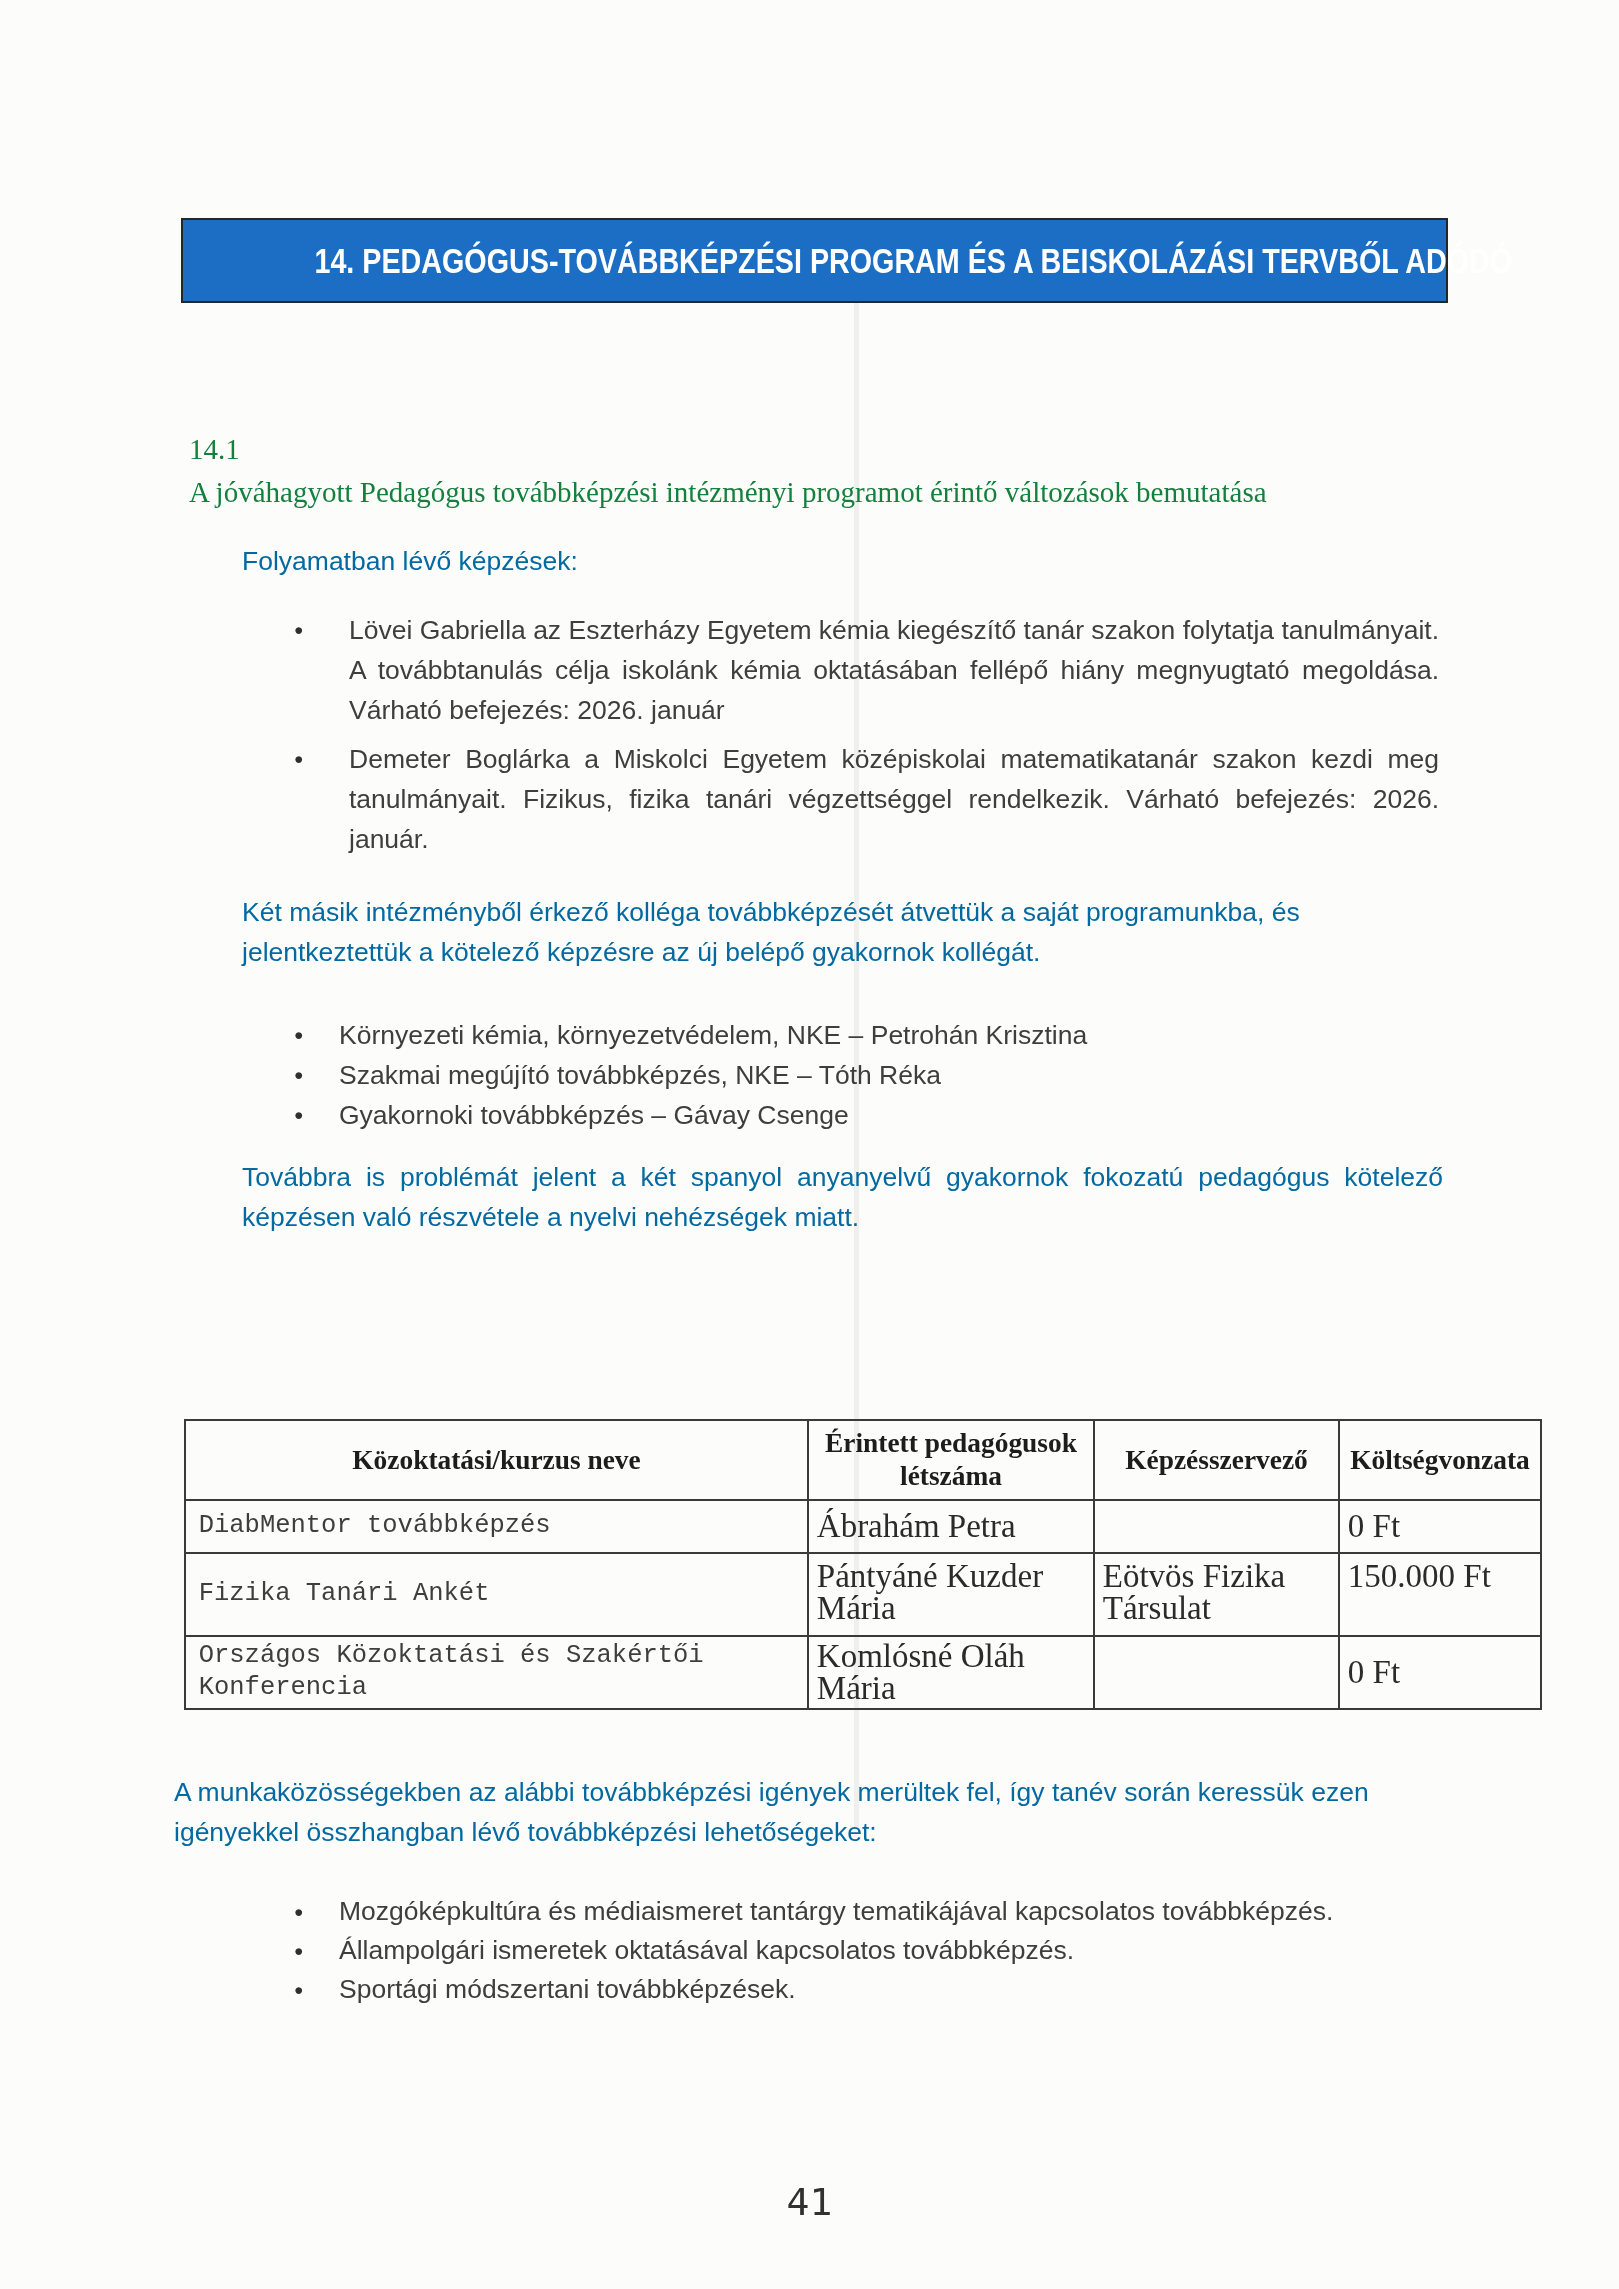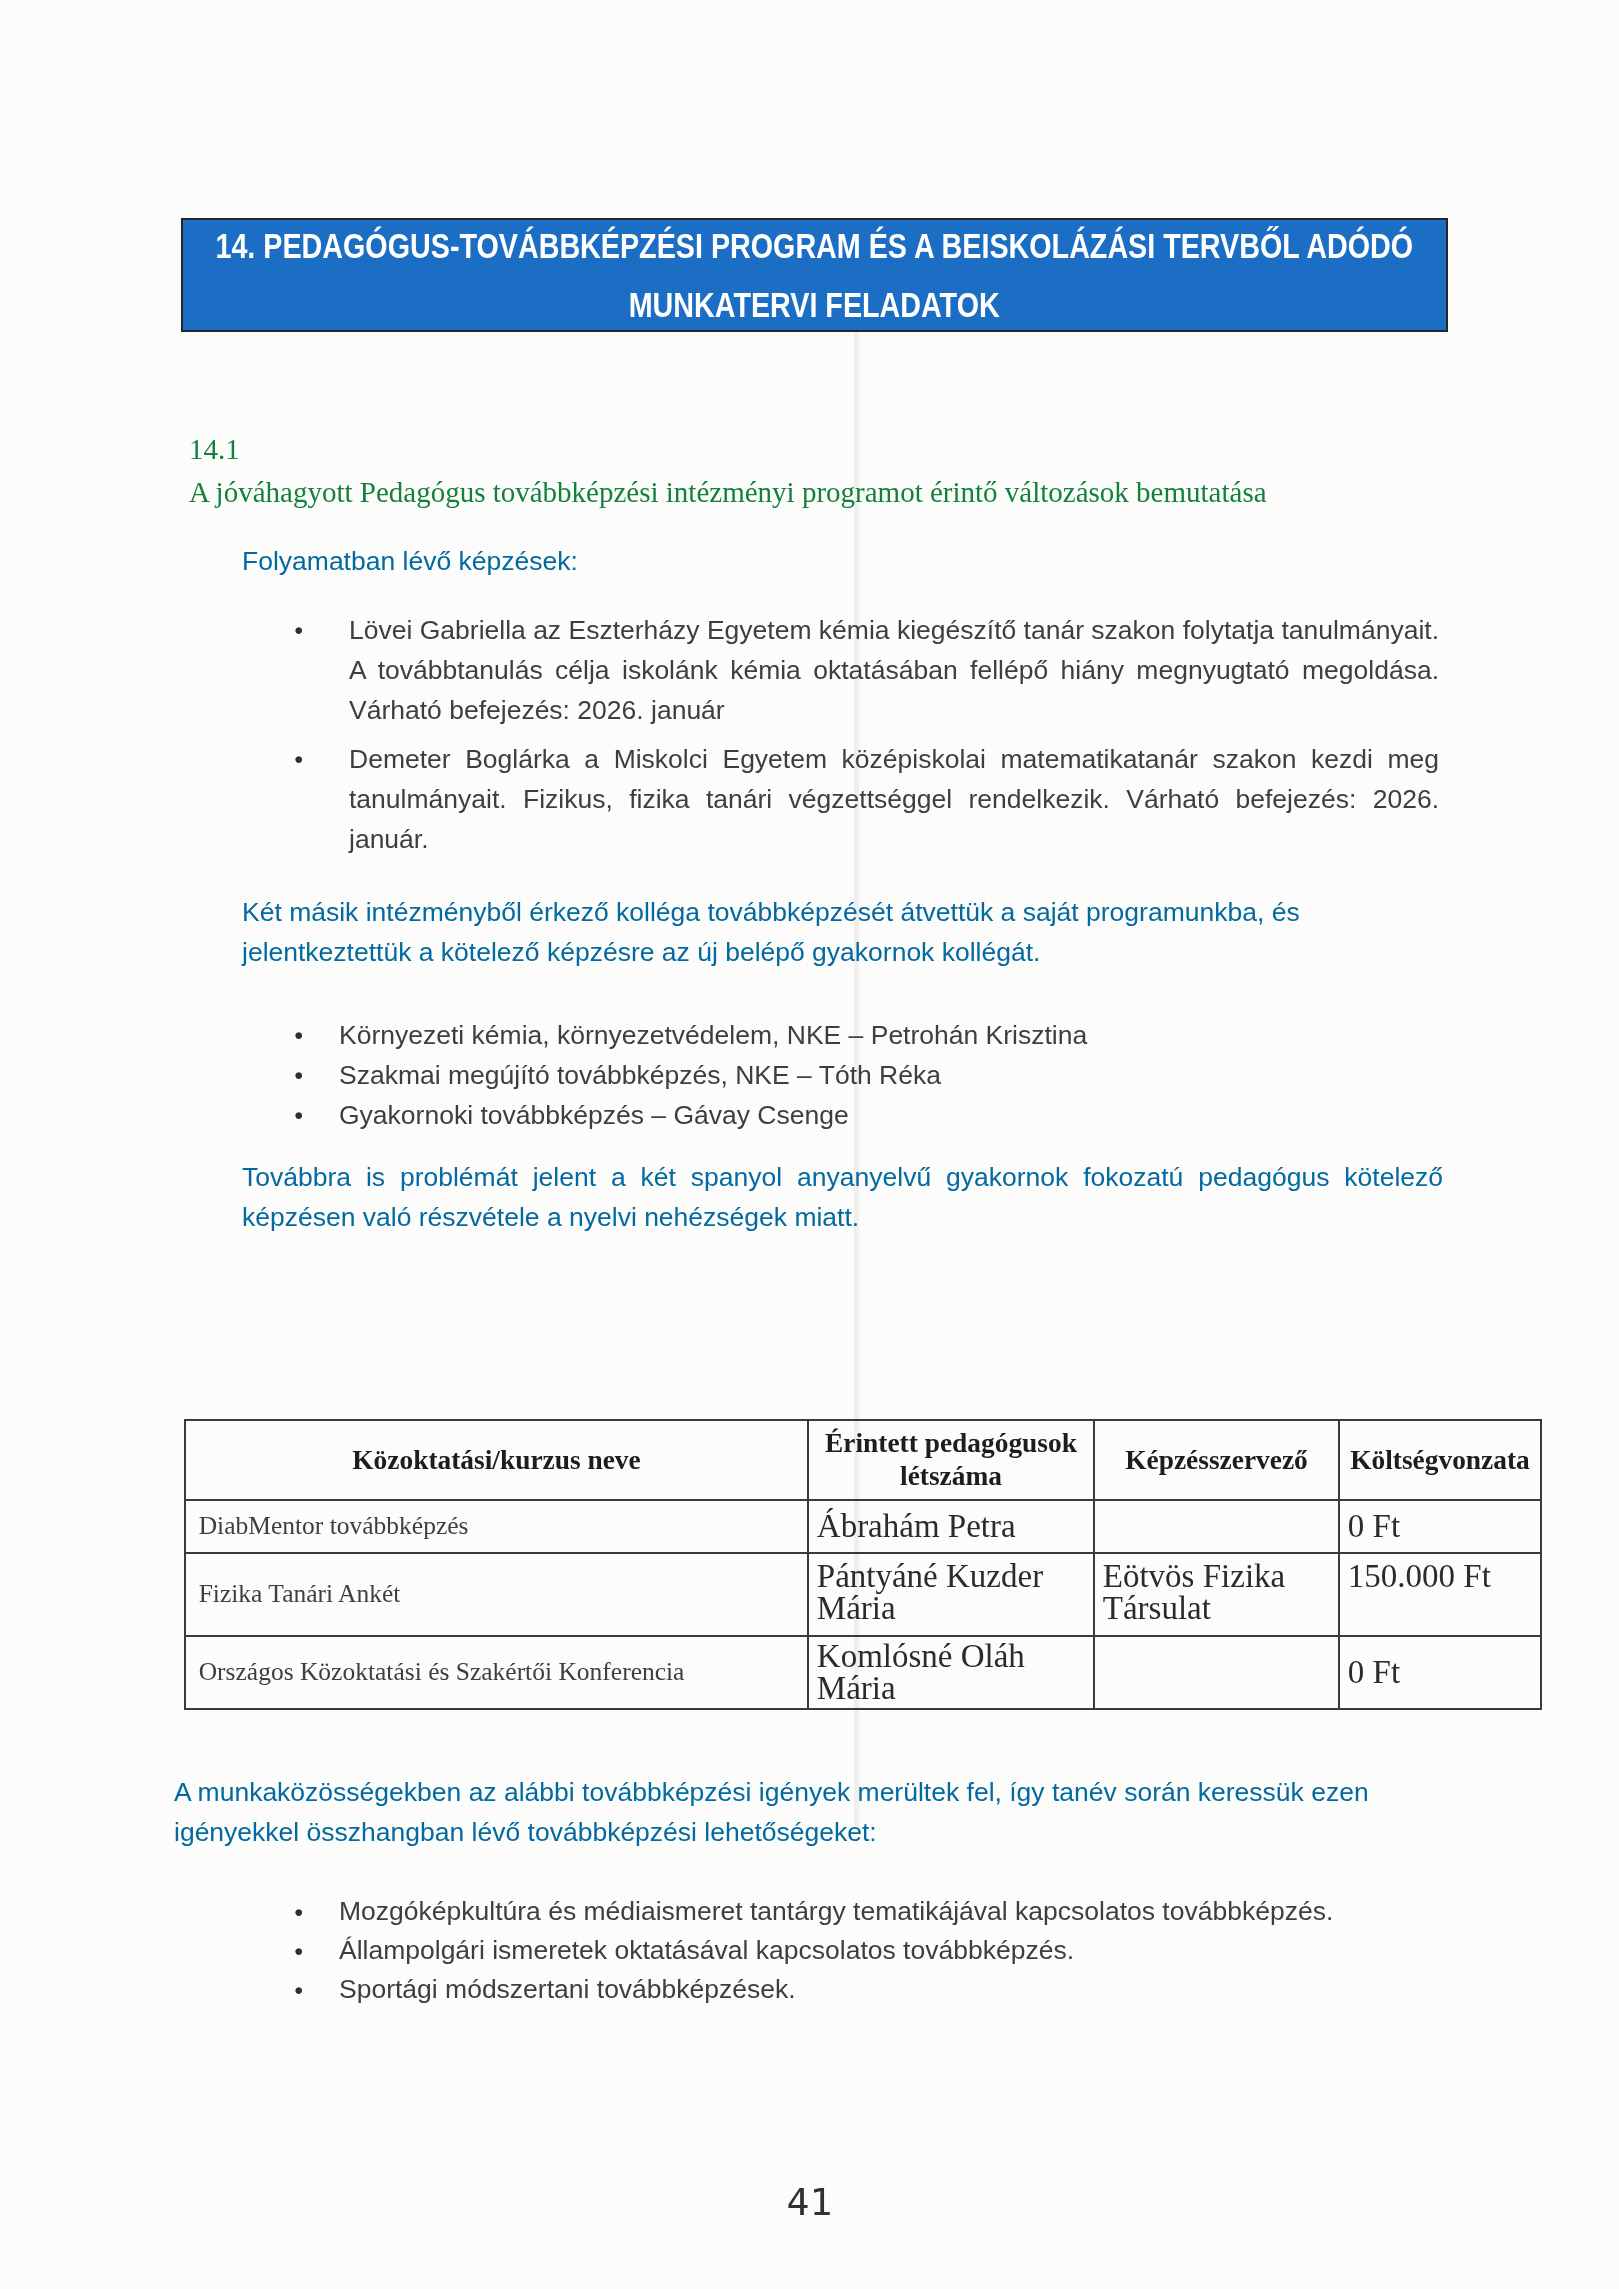--- a/index.html
+++ b/index.html
@@ -7,22 +7,22 @@
   .page{
     position:relative;width:1619px;height:2290px;margin:0 auto;
     background:#fcfcfb;overflow:hidden;
     font-family:"Liberation Sans",sans-serif;color:#3c3c3c;
   }
   
   .scanline{position:absolute;left:854px;top:231px;width:4.9px;height:1598px;background:#efefee;}
 
   
   .banner{
-    position:absolute;left:181px;top:218px;width:1267px;height:114px;box-sizing:border-box;
-    border:2.9px solid #23272a;display:flex;flex-direction:column;align-items:center;justify-content:space-between;
+    position:absolute;left:181px;top:218px;width:1267px;height:85px;box-sizing:border-box;
+    border:2.9px solid #23272a;display:flex;flex-direction:row;align-items:center;justify-content:flex-start;
   }
   .banner-line{
     font-weight:bold;font-size:35px;line-height:51px;color:#ffffff;
     white-space:nowrap;transform:scaleX(0.82);transform-origin:center;
   }
 
   
   .heading{
     position:absolute;display:flex;font-family:"Liberation Serif",serif;
     font-weight:normal;color:#15803d;flex-direction:column;
@@ -57,21 +57,21 @@
     border-collapse:collapse;table-layout:fixed;
     font-family:"Liberation Serif",serif;color:#2b2b2b;border:2.9px solid #2e2e2e;
   }
   .ttable th,.ttable td{border:2px solid #3a3a3a;overflow:hidden;}
   .ttable thead th{
     font-size:27.4px;font-weight:bold;text-align:center;vertical-align:middle;
     line-height:33px;height:74px;color:#1d1d1d;padding:2px;
   }
   .ttable tbody td{font-size:33px;line-height:32px;padding:3.9px 7.8px;vertical-align:middle;text-align:left;}
   .ttable tbody td.cname{
-    font-family:Liberation Serif, serif;font-size:25.5px;color:#3e3e3e;padding-left:12.7px;
+    font-family:Liberation Mono, monospace;font-size:25.5px;color:#3e3e3e;padding-left:12.7px;
   }
   .ttable tr.r1 td{height:43px;}
   .ttable tr.r2 td{height:71px;vertical-align:top;padding-top:5.9px;}
   .ttable tr.r2 td.cname{vertical-align:middle;padding-top:3.9px;}
   .ttable tr.r3 td{height:47px;}
 
   
   .pnum{
     position:absolute;left:0;right:0;top:2180px;text-align:center;
     font-family:"DejaVu Sans Mono",monospace;font-size:38px;color:#313131;

